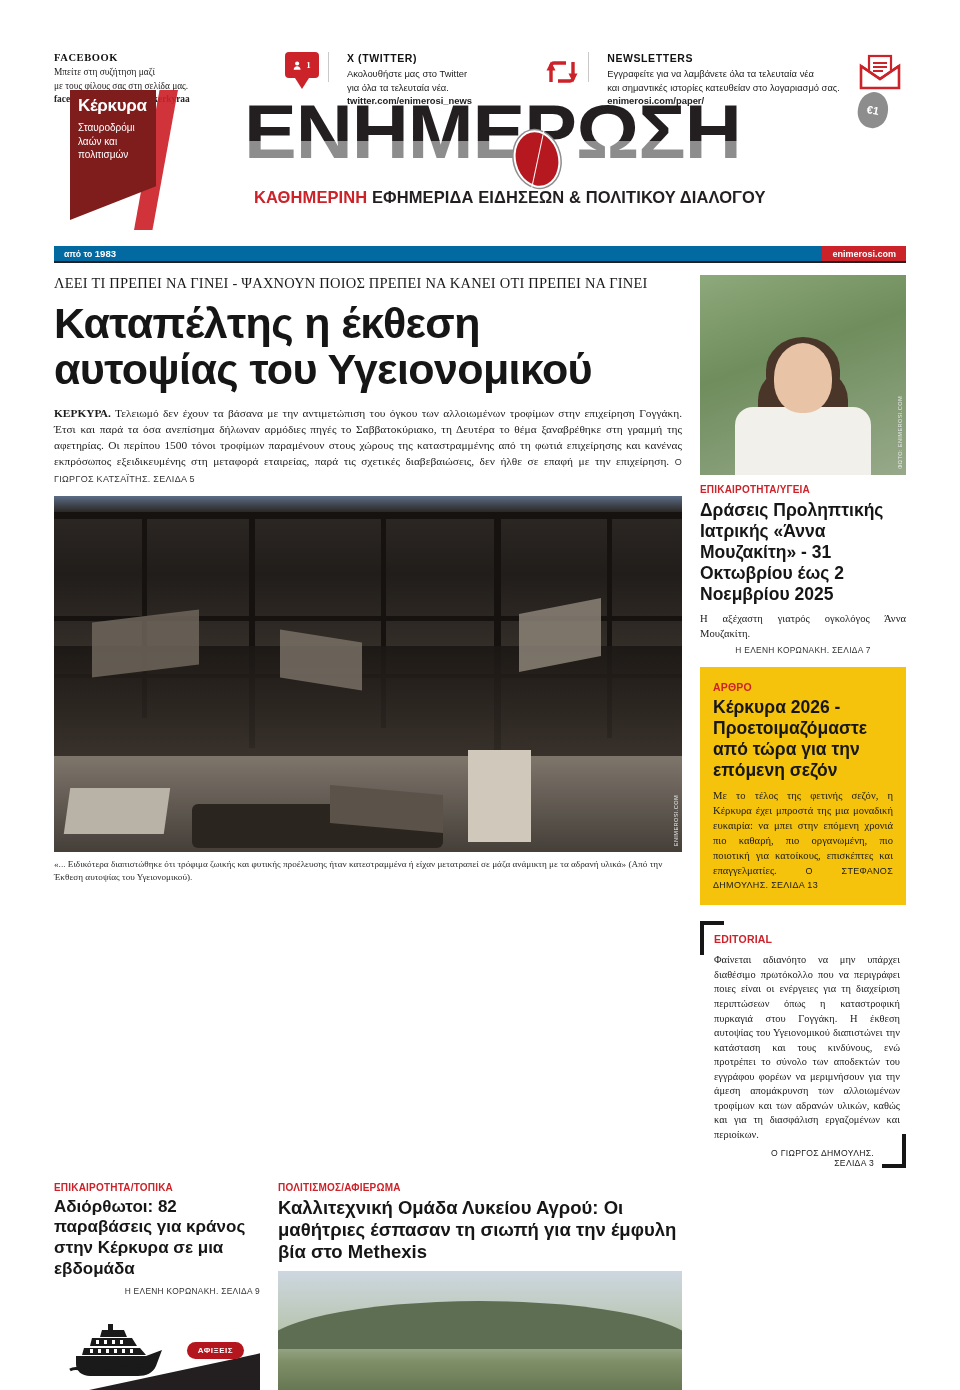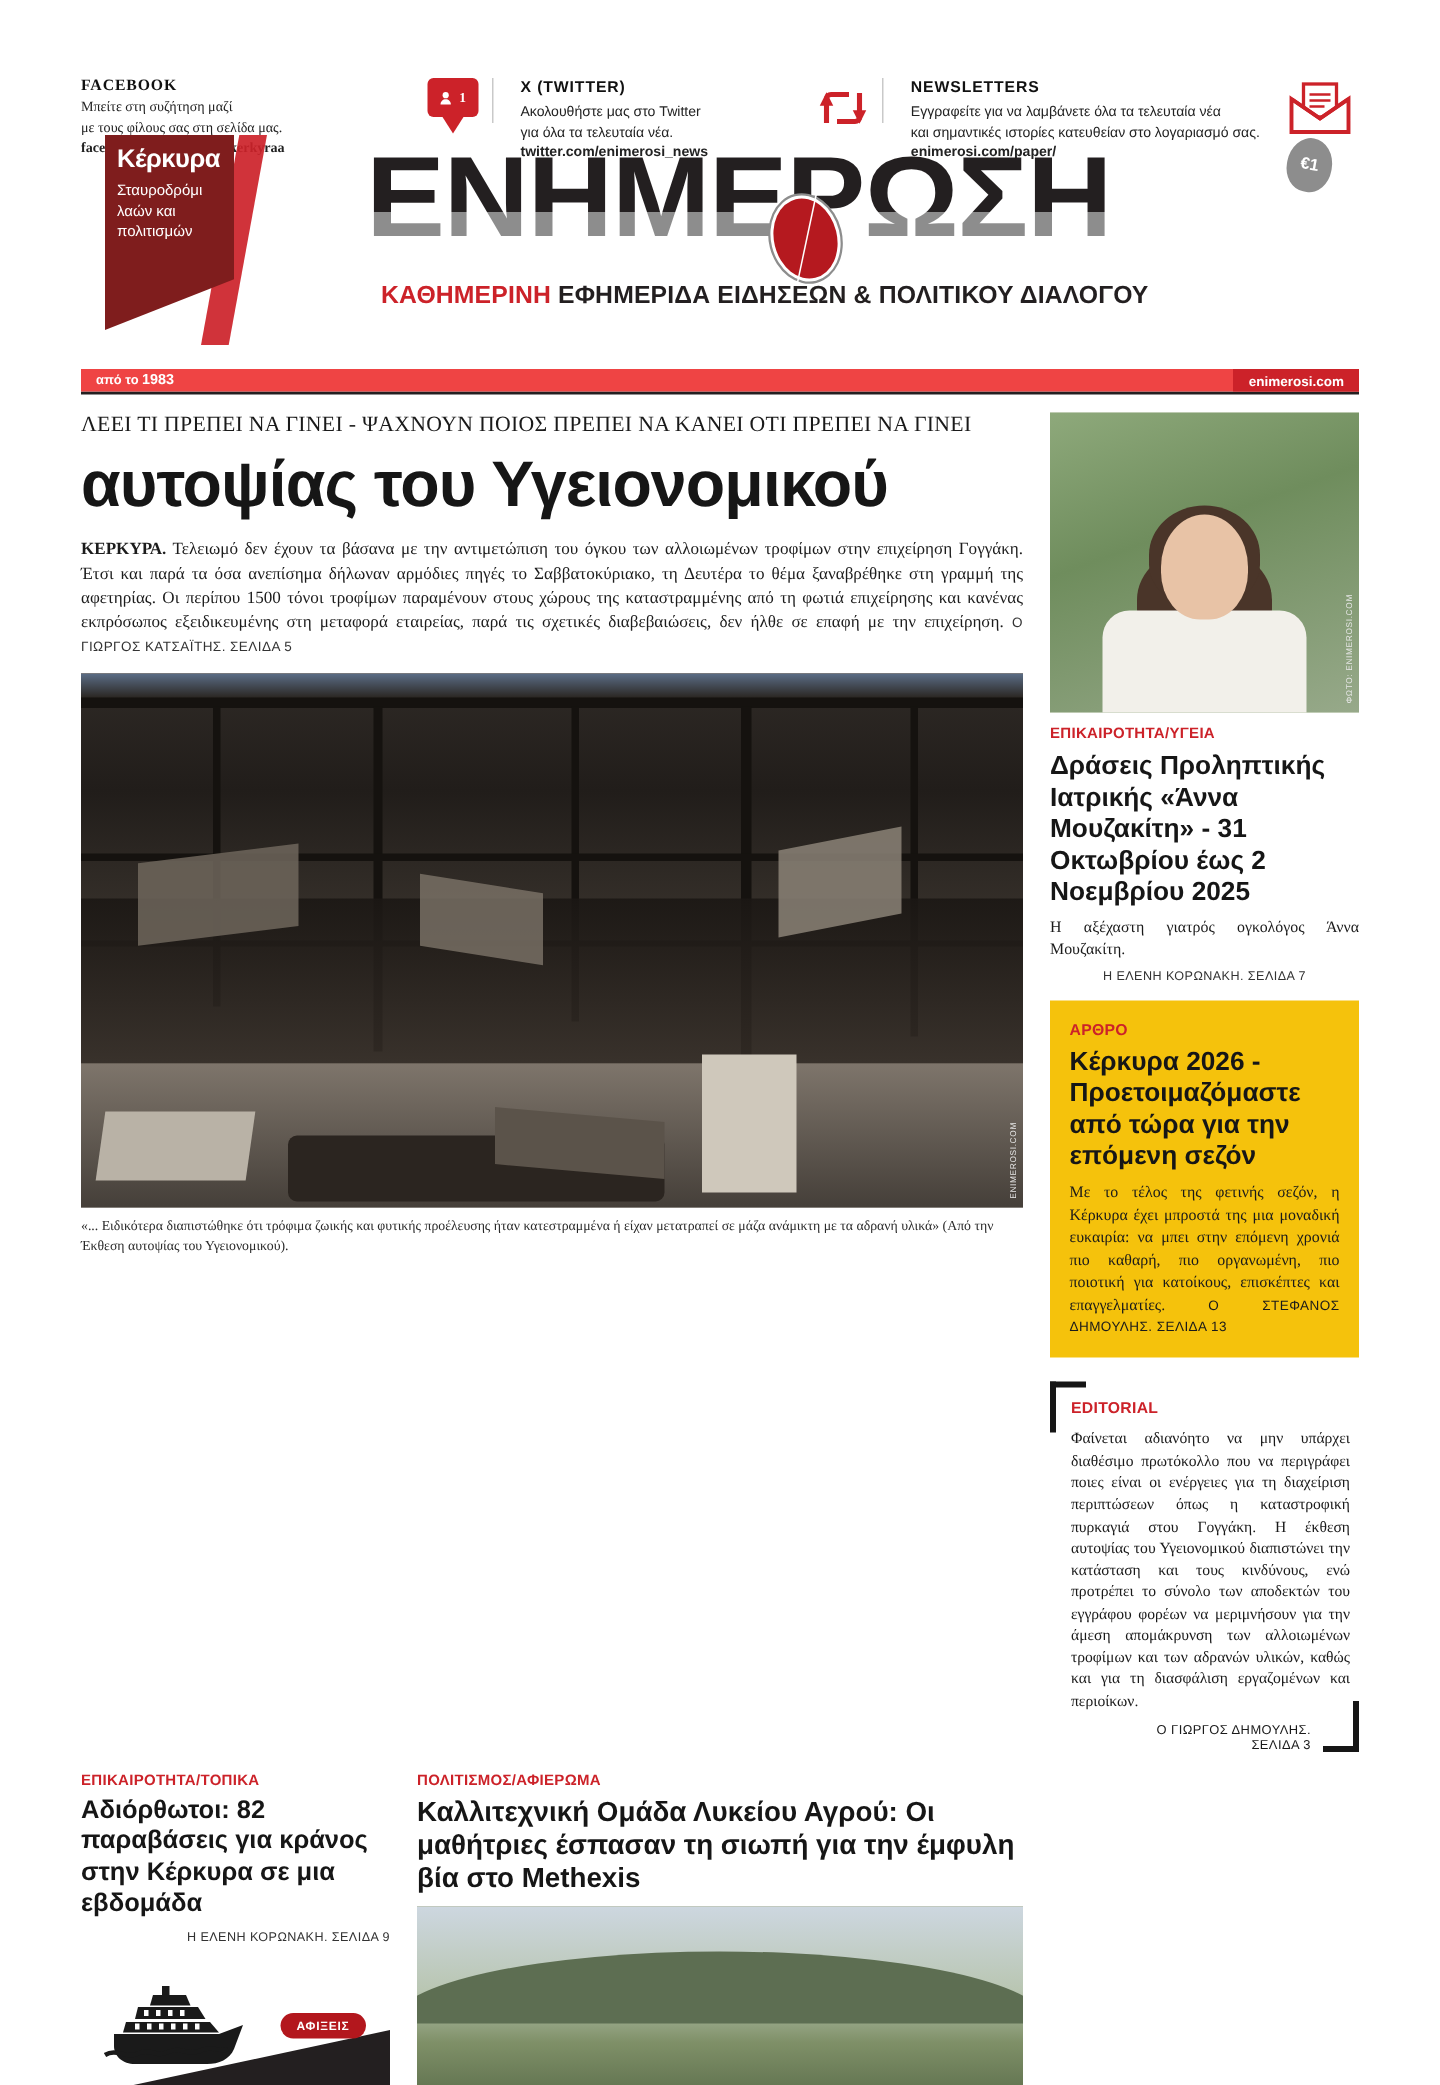--- a/index.html
+++ b/index.html
@@ -84,21 +84,21 @@
     display: flex; align-items: center; justify-content: center;
   }
   .logo-sub {
     position: absolute; left: 200px; top: 106px; font-size: 16.5px;
     font-weight: 700; letter-spacing: .1px; color: #231f20; white-space: nowrap;
   }
   .logo-sub b { color: #cc2229; }
 
   
   .datebar {
-    position: relative; height: 15px; background: #ef4444; color: #fff;
+    position: relative; height: 15px; background: #0369a1; color: #fff;
     display: flex; align-items: center; margin-top: 4px;
   }
   .datebar .left { padding-left: 10px; font-size: 8.6px; font-weight: 600; }
   .datebar .left b { font-size: 9.6px; }
   .datebar .mid {
     position: absolute; left: 0; right: 0; text-align: center;
     font-size: 8.6px; font-weight: 600;
   }
   .datebar .right {
     margin-left: auto; background: #cc2229; height: 100%;
@@ -316,20 +316,21 @@
     </div>
     <div class="right">enimerosi.com</div>
   </div>
   <div class="rule-thick"></div>
 
   <div class="grid">
 
     <div class="col-main">
       <div class="kicker-line">ΛΕΕΙ ΤΙ ΠΡΕΠΕΙ ΝΑ ΓΙΝΕΙ - ΨΑΧΝΟΥΝ ΠΟΙΟΣ ΠΡΕΠΕΙ ΝΑ ΚΑΝΕΙ ΟΤΙ ΠΡΕΠΕΙ ΝΑ ΓΙΝΕΙ</div>
       <div class="lead-headline">
+        <div>Καταπέλτης η έκθεση</div>
         <div>αυτοψίας του Υγειονομικού</div>
       </div>
       <div class="lead-body">
         <b>ΚΕΡΚΥΡΑ.</b><span> Τελειωμό δεν έχουν τα βάσανα με την αντιμετώπιση του όγκου των αλλοιωμένων τροφίμων στην επιχείρηση Γογγάκη. Έτσι και παρά τα όσα ανεπίσημα δήλωναν αρμόδιες πηγές το Σαββατοκύριακο, τη Δευτέρα το θέμα ξαναβρέθηκε στη γραμμή της αφετηρίας. Οι περίπου 1500 τόνοι τροφίμων παραμένουν στους χώρους της καταστραμμένης από τη φωτιά επιχείρησης και κανένας εκπρόσωπος εξειδικευμένης στη μεταφορά εταιρείας, παρά τις σχετικές διαβεβαιώσεις, δεν ήλθε σε επαφή με την επιχείρηση. </span><span class="byline">Ο ΓΙΩΡΓΟΣ ΚΑΤΣΑΪΤΗΣ. ΣΕΛΙΔΑ 5</span>
       </div>
 
       <div class="photo photo-main">
         <div class="burn">
           <div class="sky"></div>
           <i class="beam" style="left:0;top:16px;width:100%;height:7px"></i>

